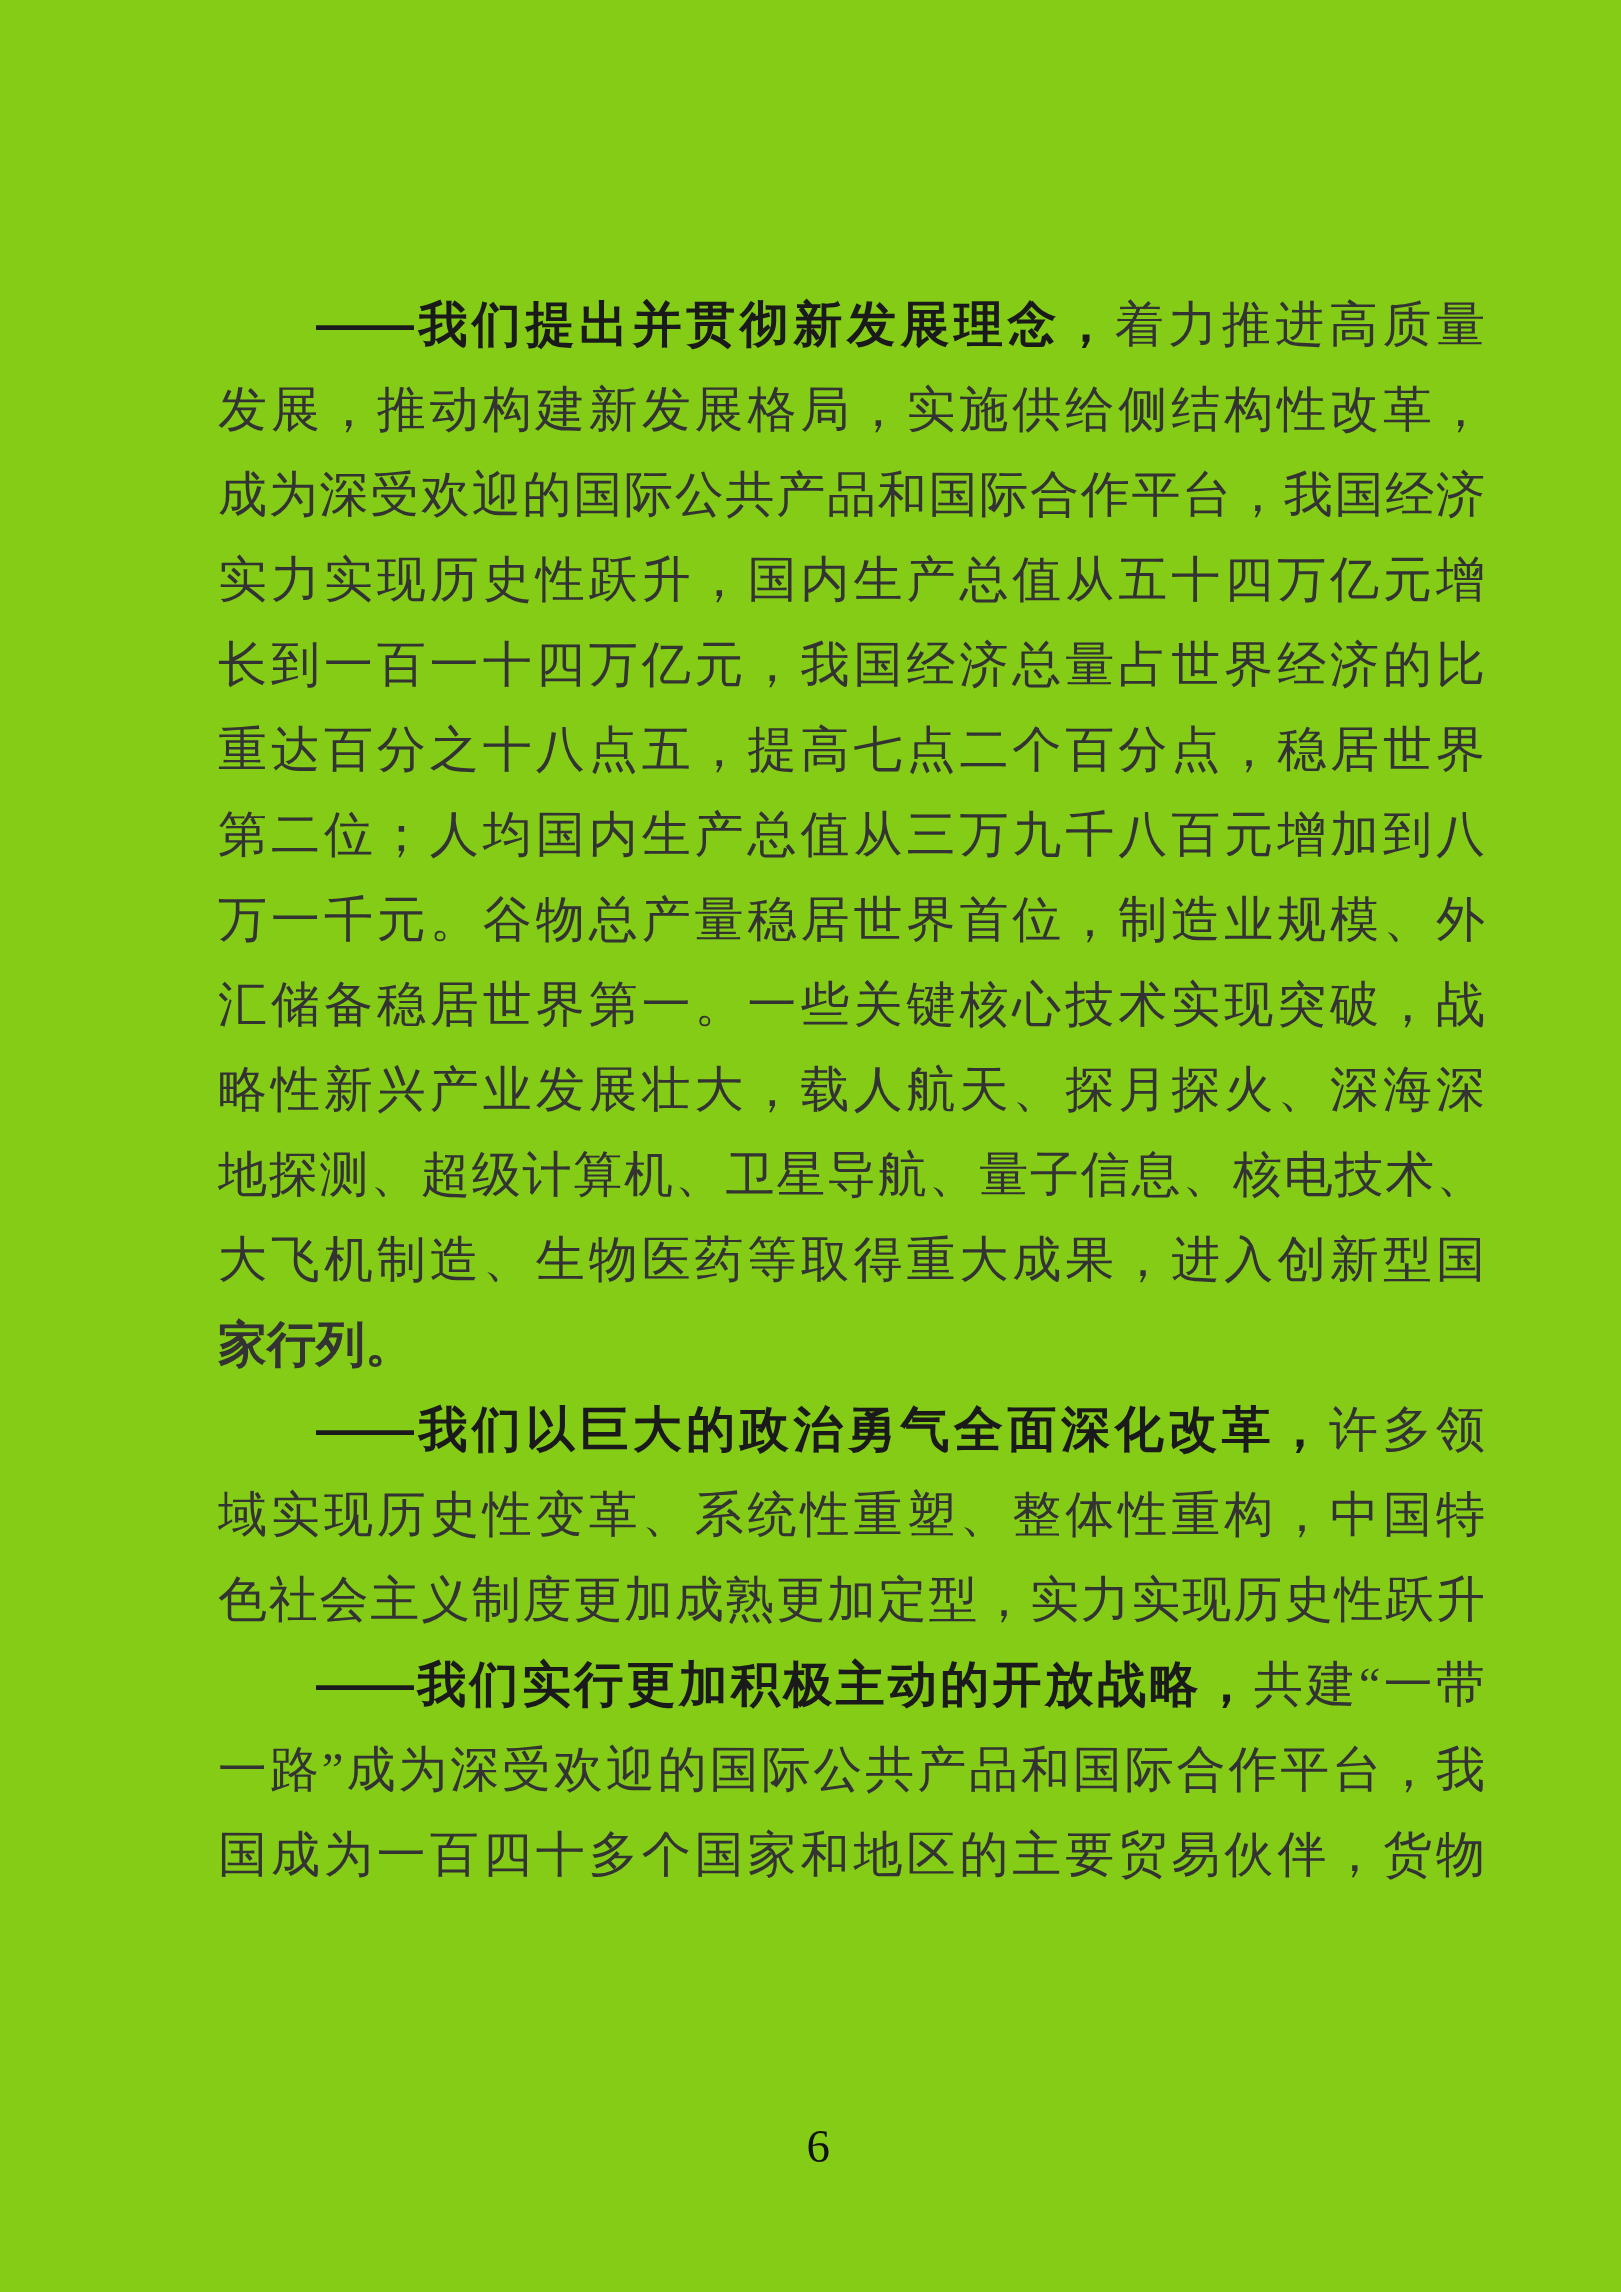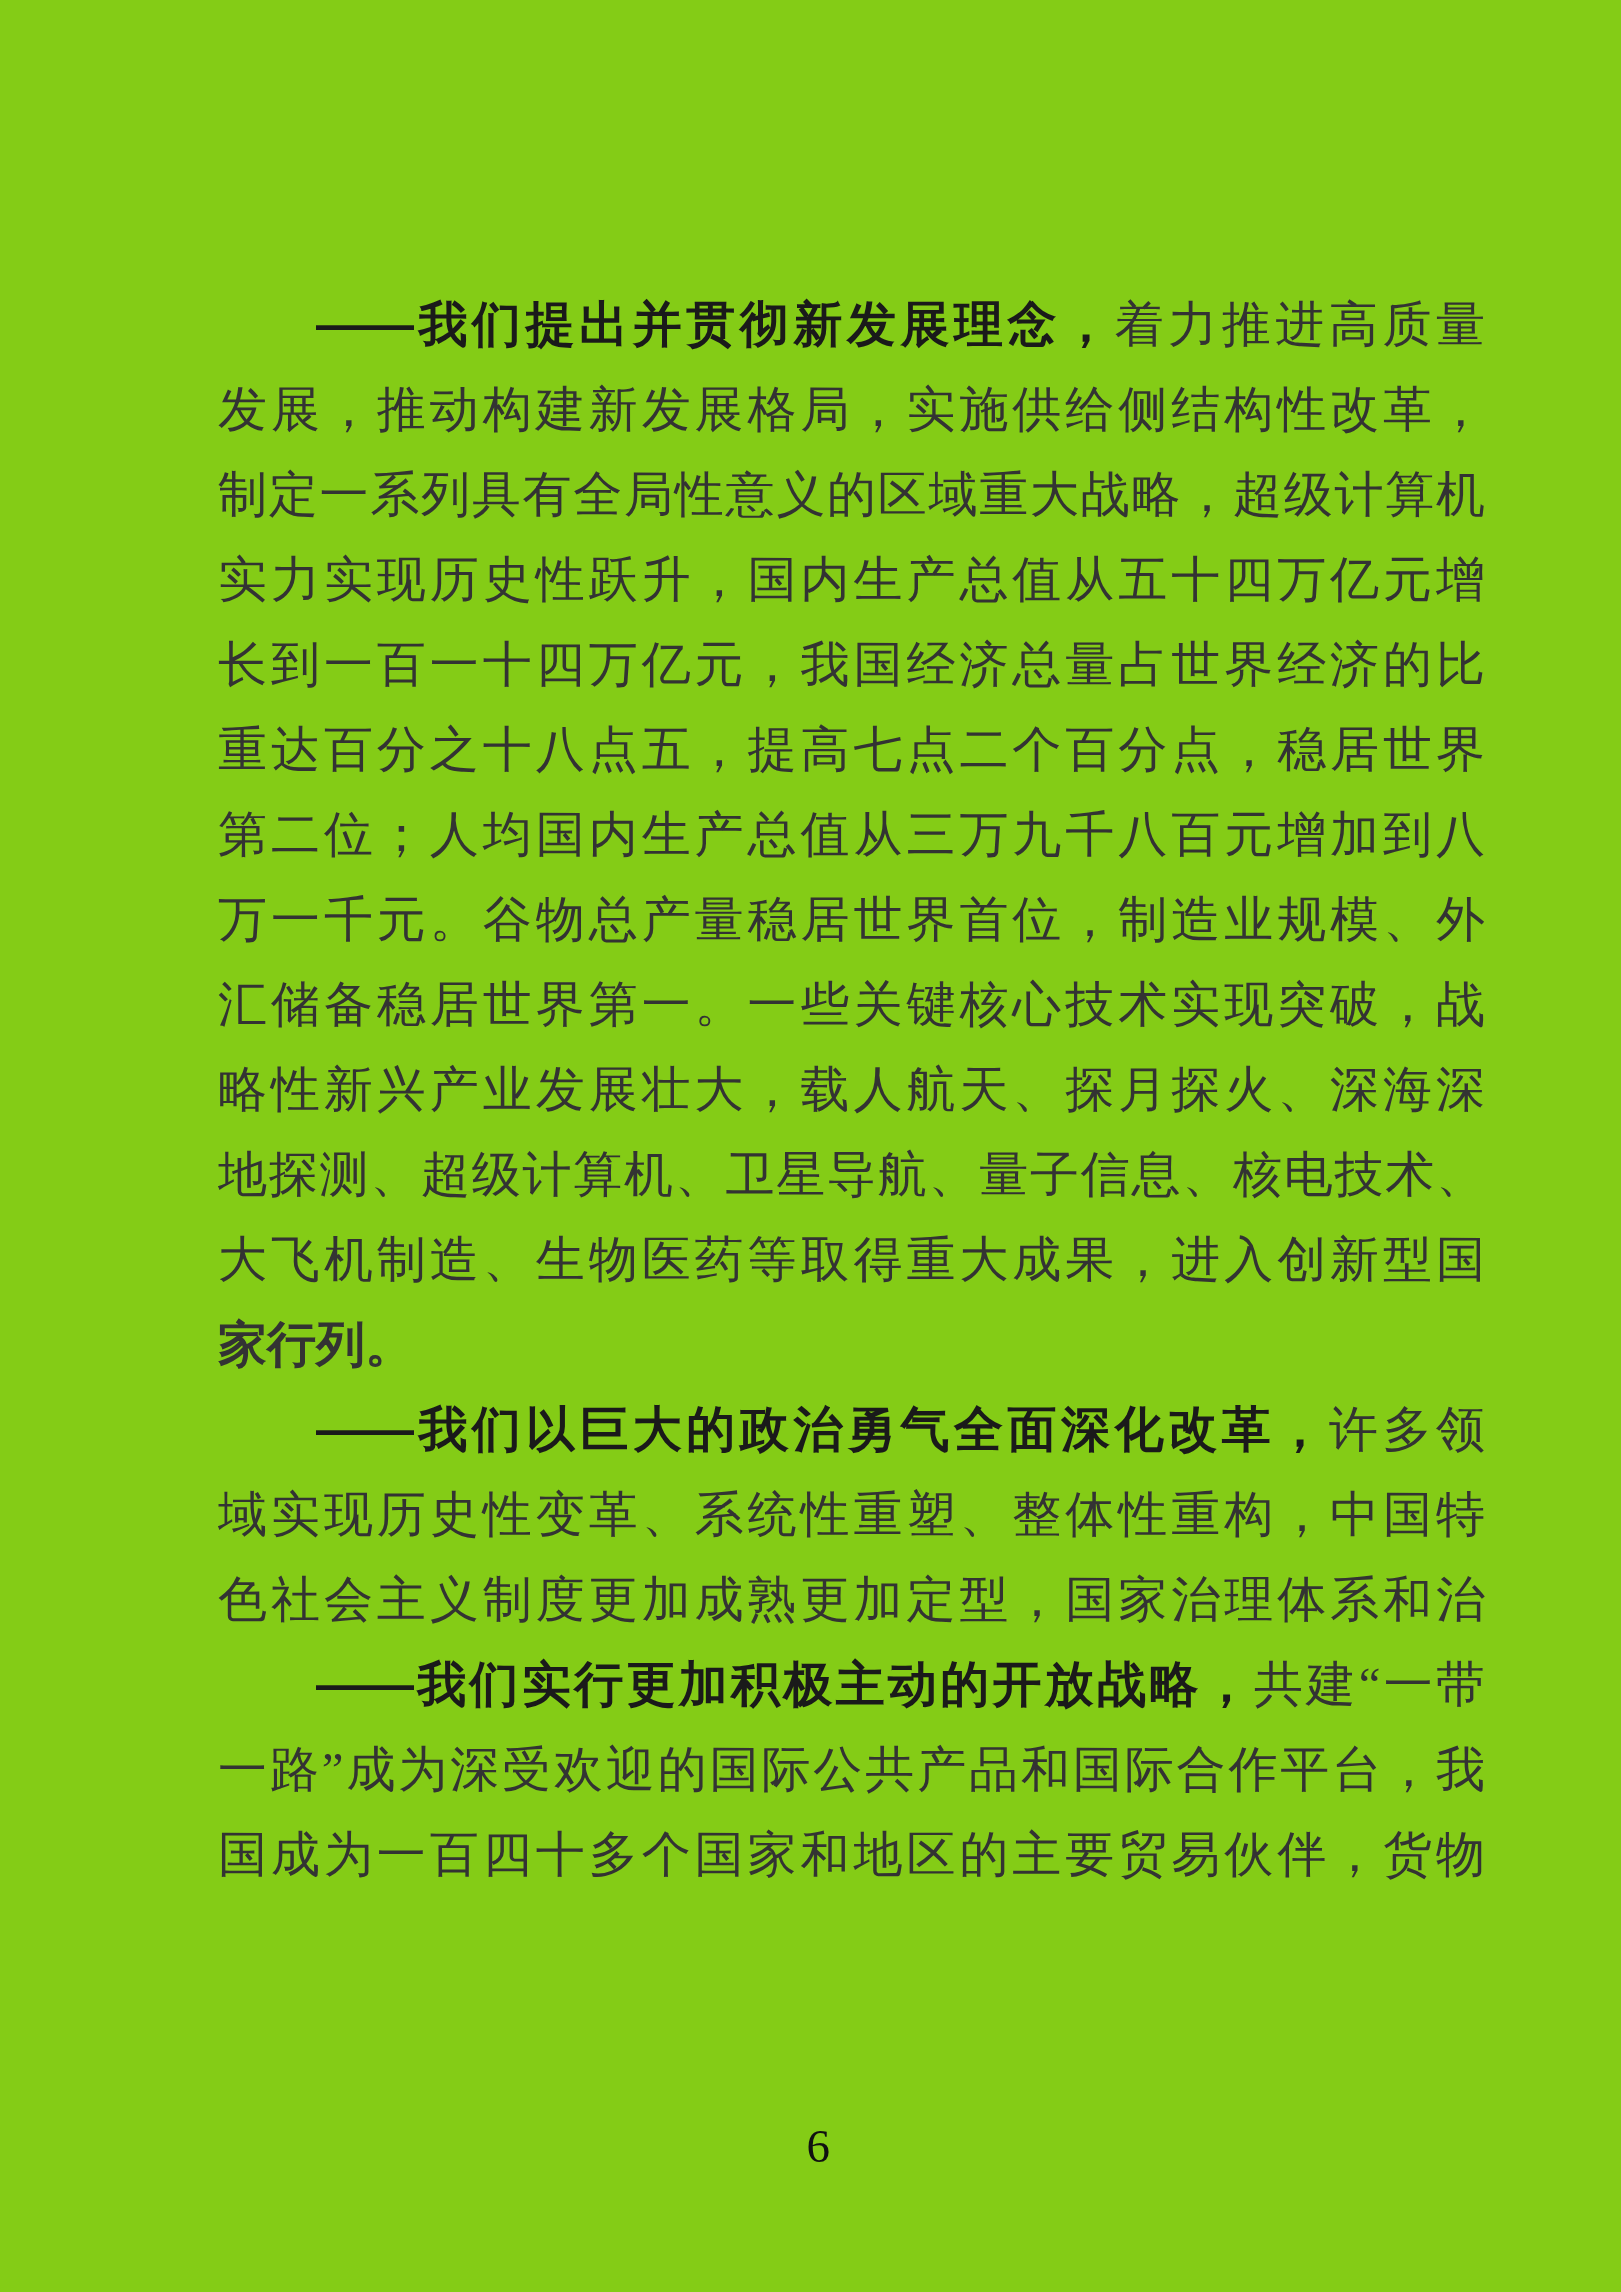--- a/index.html
+++ b/index.html
@@ -58,33 +58,33 @@
     box-sizing: border-box;
   }
 </style>
 </head>
 <body>
 
 <div class="page">
   <div class="text-body">
       <div class="line first"><span class="lead">——我们提出并贯彻新发展理念，</span><span class="rest">着力推进高质量</span></div>
       <div class="line"><span class="rest">发展，推动构建新发展格局，实施供给侧结构性改革，</span></div>
-      <div class="line"><span class="rest">制定一系列具有全局性意义的区域重大战略，超级计算机</span></div>
+      <div class="line"><span class="rest">成为深受欢迎的国际公共产品和国际合作平台，我国经济</span></div>
       <div class="line"><span class="rest">实力实现历史性跃升，国内生产总值从五十四万亿元增</span></div>
       <div class="line"><span class="rest">长到一百一十四万亿元，我国经济总量占世界经济的比</span></div>
       <div class="line"><span class="rest">重达百分之十八点五，提高七点二个百分点，稳居世界</span></div>
       <div class="line"><span class="rest">第二位；人均国内生产总值从三万九千八百元增加到八</span></div>
       <div class="line"><span class="rest">万一千元。谷物总产量稳居世界首位，制造业规模、外</span></div>
       <div class="line"><span class="rest">汇储备稳居世界第一。一些关键核心技术实现突破，战</span></div>
       <div class="line"><span class="rest">略性新兴产业发展壮大，载人航天、探月探火、深海深</span></div>
       <div class="line"><span class="rest">地探测、超级计算机、卫星导航、量子信息、核电技术、</span></div>
       <div class="line"><span class="rest">大飞机制造、生物医药等取得重大成果，进入创新型国</span></div>
       <div class="line end"><span class="rest">家行列。</span></div>
       <div class="line first"><span class="lead">——我们以巨大的政治勇气全面深化改革，</span><span class="rest">许多领</span></div>
       <div class="line"><span class="rest">域实现历史性变革、系统性重塑、整体性重构，中国特</span></div>
-      <div class="line"><span class="rest">色社会主义制度更加成熟更加定型，国家治理体系和治</span></div>
+      <div class="line"><span class="rest">色社会主义制度更加成熟更加定型，实力实现历史性跃升</span></div>
       <div class="line first"><span class="lead">——我们实行更加积极主动的开放战略，</span><span class="rest">共建“一带</span></div>
       <div class="line"><span class="rest">一路”成为深受欢迎的国际公共产品和国际合作平台，我</span></div>
       <div class="line"><span class="rest">国成为一百四十多个国家和地区的主要贸易伙伴，货物</span></div>
     </div>
   <div class="pagenum">6</div>
 </div>
 
 
 </body></html>

